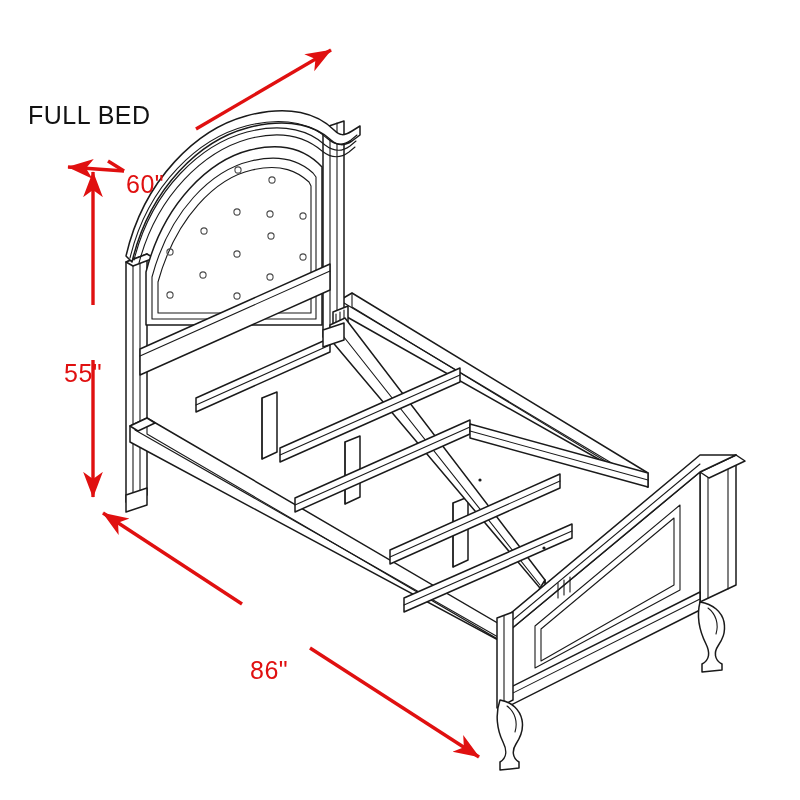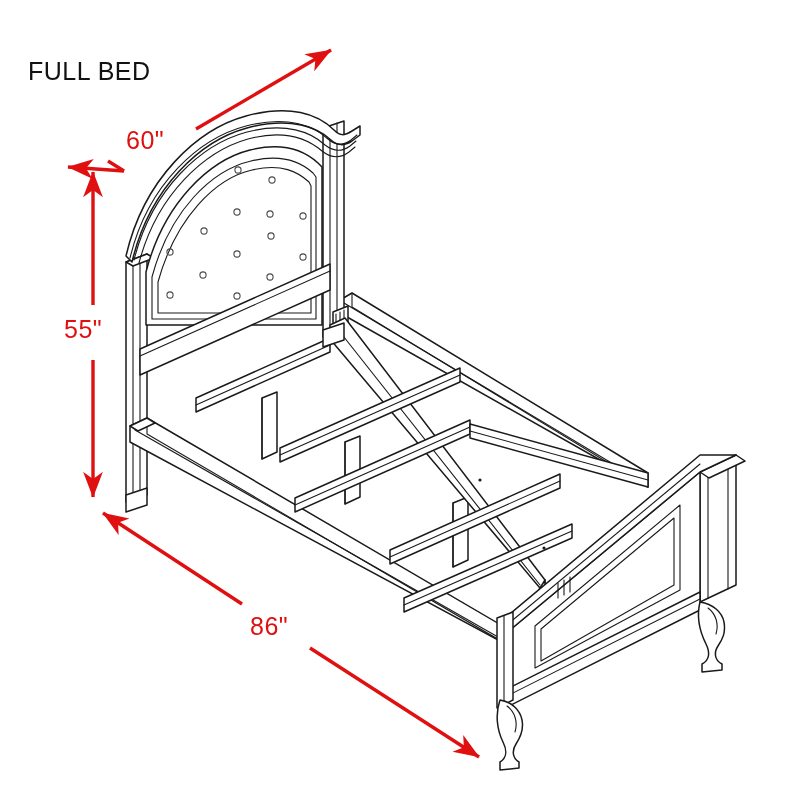--- a/index.html
+++ b/index.html
@@ -17,20 +17,21 @@
   #stage {
     position: absolute;
     inset: 0;
     width: 800px;
     height: 800px;
   }
   .label {
     position: absolute;
     white-space: nowrap;
     user-select: none;
+    margin-top: 44px;
   }
   #title-label {
     left: 28px;
     top: 57px;
     font-size: 25px;
     letter-spacing: 0.5px;
     color: #121212;
     font-weight: 400;
   }
   .dim-label {

